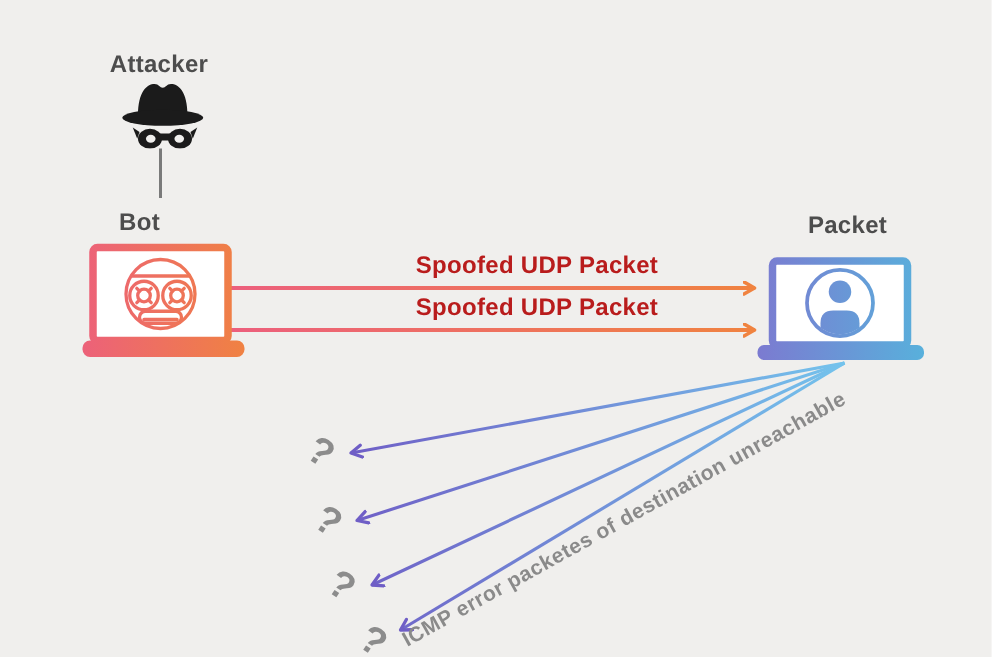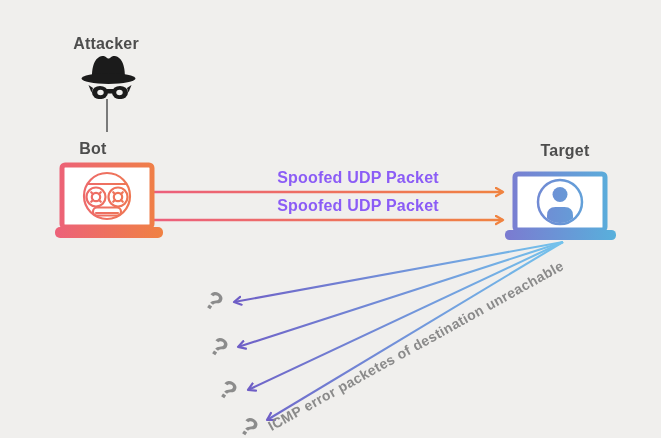--- a/index.html
+++ b/index.html
@@ -9,21 +9,21 @@
     background:#f0efed;
     overflow:hidden;
     font-family:"Liberation Sans", sans-serif;
   }
   .abs{position:absolute;}
   .node-label{
     font-size:16px;font-weight:700;color:#4d4d4d;
     text-align:center;letter-spacing:.2px;
   }
   .udp-label{
-    font-size:16px;font-weight:700;color:#8b5cf6;
+    font-size:16px;font-weight:700;color:#b91c1c;
     text-align:center;letter-spacing:.2px;white-space:nowrap;
   }
   .icmp-label{
     font-size:14px;font-weight:700;color:#8a8a8a;
     letter-spacing:.4px;white-space:nowrap;
     transform:rotate(-29deg);
     transform-origin:left center;
   }
   .qmark{
     font-size:26px;font-weight:700;color:#8c8c8c;
@@ -100,21 +100,21 @@
       <circle cx="48" cy="37" r="4.2"></circle>
       <path d="M51,34 L52.8,32.2 M45,34 L43.2,32.2 M45,40 L43.2,41.8 M51,40 L52.8,41.8"></path>
       <circle cx="70" cy="37" r="9.5"></circle>
       <circle cx="70" cy="37" r="4.2"></circle>
       <path d="M73,34 L74.8,32.2 M67,34 L65.2,32.2 M67,40 L65.2,41.8 M73,40 L74.8,41.8"></path>
       <rect x="45" y="47.5" width="28" height="8" rx="4"></rect>
       <path d="M48,53 L70,53"></path>
     </g>
   </svg>
 
-  <div class="abs node-label" style="left:515px;top:142px;width:100px">Target</div>
+  <div class="abs node-label" style="left:515px;top:142px;width:100px">Packet</div>
 
   <svg class="abs" style="left:500px;top:166px" width="120" height="78" viewBox="0 0 120 78">
     <defs>
       <linearGradient id="tGrad" gradientUnits="userSpaceOnUse" x1="0" y1="0" x2="120" y2="0">
         <stop offset="0" stop-color="#7d78d0"></stop>
         <stop offset="1" stop-color="#57b2dc"></stop>
       </linearGradient>
       <clipPath id="personClip">
           <circle cx="60" cy="36" r="21"></circle>
         </clipPath>

